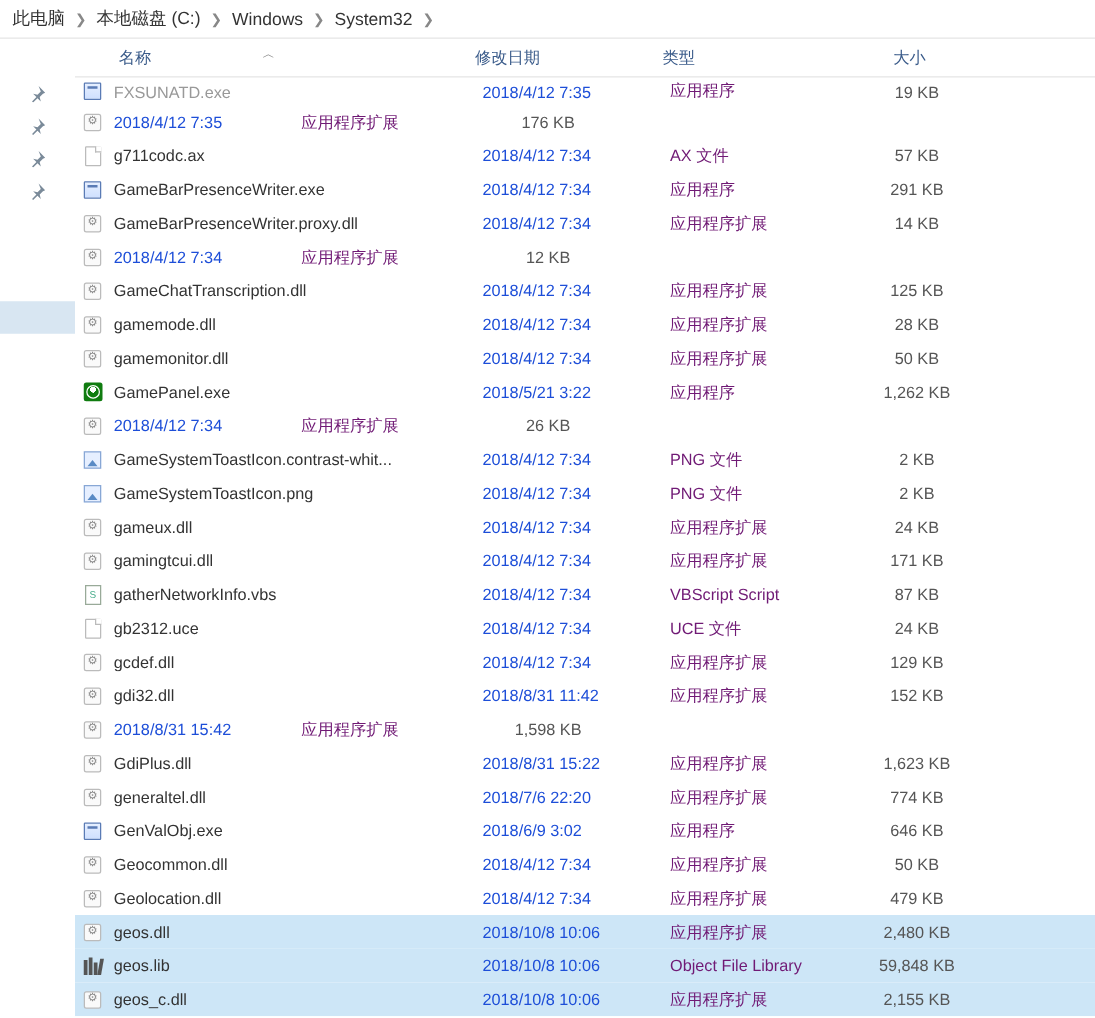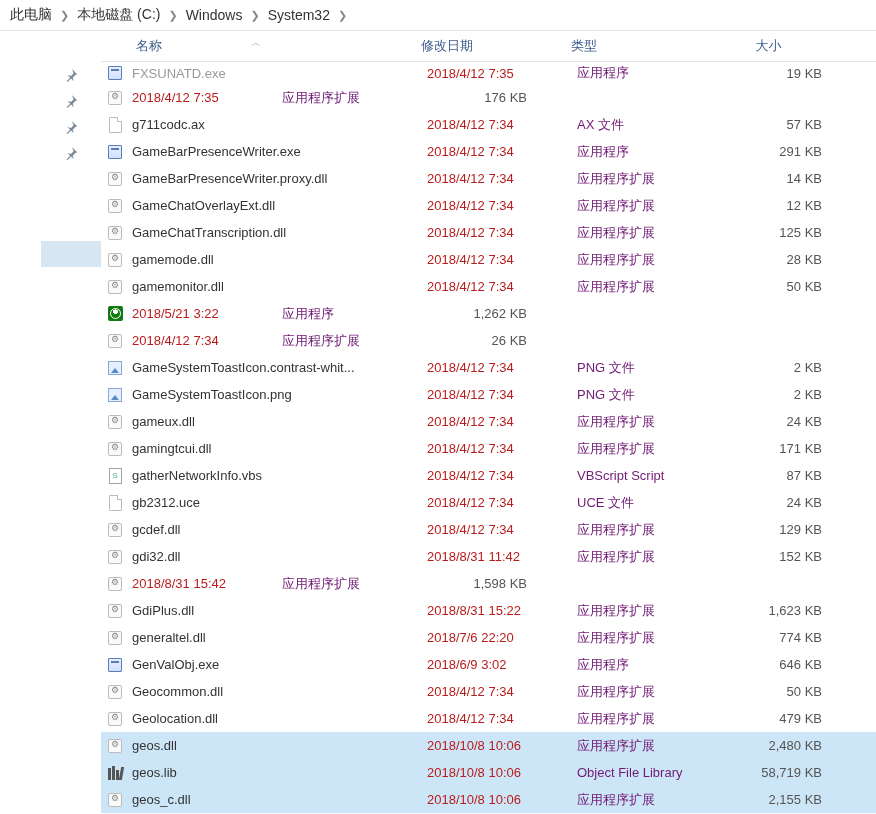--- a/index.html
+++ b/index.html
@@ -1,41 +1,41 @@
 <!DOCTYPE html>
 <html><head>
 <meta charset="utf-8">
 <style>
 * { box-sizing: border-box; margin: 0; padding: 0; }
 body { font-family: "Microsoft YaHei", "Segoe UI", sans-serif; font-size: 13px; color: #333; background: #fff; width: 876px; }
 .breadcrumb { display: flex; align-items: center; padding: 6px 10px; border-bottom: 1px solid #e5e5e5; font-size: 14px; }
 .breadcrumb .chev { margin: 0 8px; color: #888; font-size: 11px; }
 .breadcrumb .item { cursor: pointer; }
-.content { display: flex; margin-left: 41px; }
+.content { display: flex; }
 .quick { width: 60px; padding-top: 30px; }
 .pin { width: 16px; height: 16px; margin: 6px auto 10px; color: #9aa; display: flex; align-items: center; justify-content: center; }
 .pin svg { width: 14px; height: 14px; }
 .sel-slot { height: 26px; margin-top: 80px; background: #d8e6f2; }
 .main { flex: 1; }
 .header { display: flex; border-bottom: 1px solid #e5e5e5; padding: 6px 0; position: relative; }
 .header .col { color: #3a5b8a; font-size: 13px; }
 .col-name { padding-left: 35px; width: 320px; position: relative; }
 .col-name .sort { position: absolute; left: 150px; top: -1px; color: #888; font-size: 10px; }
 .col-date { width: 150px; }
 .col-type { width: 150px; }
 .col-size { width: 120px; text-align: center; padding-right: 25px; }
 .rows { }
 .row { display: flex; align-items: center; height: 27px; padding-left: 5px; }
 .row.sel { background: #cde6f7; }
 .row.cut { height: 22px; overflow: hidden; color: #999; }
 .icon { width: 18px; height: 18px; margin-right: 8px; display: flex; align-items: center; justify-content: center; flex-shrink: 0; }
 .r-name { width: 295px; white-space: nowrap; overflow: hidden; text-overflow: ellipsis; }
-.r-date { width: 150px; color: #b91c1c; }
+.r-date { width: 150px; color: #1d4ed8; }
 .r-type { width: 150px; color: #701a75; }
-.r-size { width: 120px; text-align: right; padding-right: 25px; color: #555; }
+.r-size { width: 120px; text-align: center; padding-right: 25px; color: #555; }
 .ic-gear { border: 1px solid #bbb; border-radius: 2px; width: 14px; height: 14px; position: relative; background: #fafafa; }
 .ic-gear::after { content: "⚙"; font-size: 9px; position: absolute; left: 2px; top: -1px; color: #888; }
 .ic-file { width: 13px; height: 16px; border: 1px solid #bbb; background: #fff; border-radius: 1px; position: relative; }
 .ic-file::before { content: ""; position: absolute; right: -1px; top: -1px; width: 4px; height: 4px; background: #fff; border-left: 1px solid #bbb; border-bottom: 1px solid #bbb; }
 .ic-exe { width: 14px; height: 14px; border: 1px solid #5a7bb5; background: linear-gradient(#e6efff, #cfe0ff); border-radius: 1px; position: relative; }
 .ic-exe::after { content: ""; position: absolute; left: 2px; top: 2px; width: 8px; height: 2px; background: #5a7bb5; }
 .ic-xbox { width: 15px; height: 15px; background: #107c10; border-radius: 2px; display: flex; align-items: center; justify-content: center; }
 .ic-xbox::after { content: ""; width: 9px; height: 9px; border-radius: 50%; background: radial-gradient(circle at 50% 30%, #fff 30%, #107c10 31%); border: 1px solid #fff; }
 .ic-png { width: 14px; height: 14px; border: 1px solid #88a7d5; background: #e6efff; position: relative; }
 .ic-png::after { content: ""; position: absolute; left: 2px; top: 6px; width: 0; height: 0; border-left: 4px solid transparent; border-right: 4px solid transparent; border-bottom: 5px solid #5a8bc5; }
@@ -140,21 +140,20 @@
           </span>
           <span class="r-name">GameBarPresenceWriter.proxy.dll</span>
           <span class="r-date">2018/4/12 7:34</span>
           <span class="r-type">应用程序扩展</span>
           <span class="r-size">14 KB</span>
         </div>
         <div class="row">
           <span class="icon">
             <span class="ic-gear"></span>
           </span>
-          <span class="r-name">GameChatOverlayExt.dll</span>
           <span class="r-date">2018/4/12 7:34</span>
           <span class="r-type">应用程序扩展</span>
           <span class="r-size">12 KB</span>
         </div>
         <div class="row">
           <span class="icon">
             <span class="ic-gear"></span>
           </span>
           <span class="r-name">GameChatTranscription.dll</span>
           <span class="r-date">2018/4/12 7:34</span>
@@ -176,20 +175,21 @@
           </span>
           <span class="r-name">gamemonitor.dll</span>
           <span class="r-date">2018/4/12 7:34</span>
           <span class="r-type">应用程序扩展</span>
           <span class="r-size">50 KB</span>
         </div>
         <div class="row">
           <span class="icon">
             <span class="ic-xbox"></span>
           </span>
+          <span class="r-name">GamePanel.exe</span>
           <span class="r-date">2018/5/21 3:22</span>
           <span class="r-type">应用程序</span>
           <span class="r-size">1,262 KB</span>
         </div>
         <div class="row">
           <span class="icon">
             <span class="ic-gear"></span>
           </span>
           <span class="r-date">2018/4/12 7:34</span>
           <span class="r-type">应用程序扩展</span>
@@ -334,21 +334,21 @@
             <span class="ic-lib">
               <span></span>
               <span></span>
               <span></span>
               <span></span>
             </span>
           </span>
           <span class="r-name">geos.lib</span>
           <span class="r-date">2018/10/8 10:06</span>
           <span class="r-type">Object File Library</span>
-          <span class="r-size">58,719 KB</span>
+          <span class="r-size">59,848 KB</span>
         </div>
         <div class="row sel">
           <span class="icon">
             <span class="ic-gear"></span>
           </span>
           <span class="r-name">geos_c.dll</span>
           <span class="r-date">2018/10/8 10:06</span>
           <span class="r-type">应用程序扩展</span>
           <span class="r-size">2,155 KB</span>
         </div>

